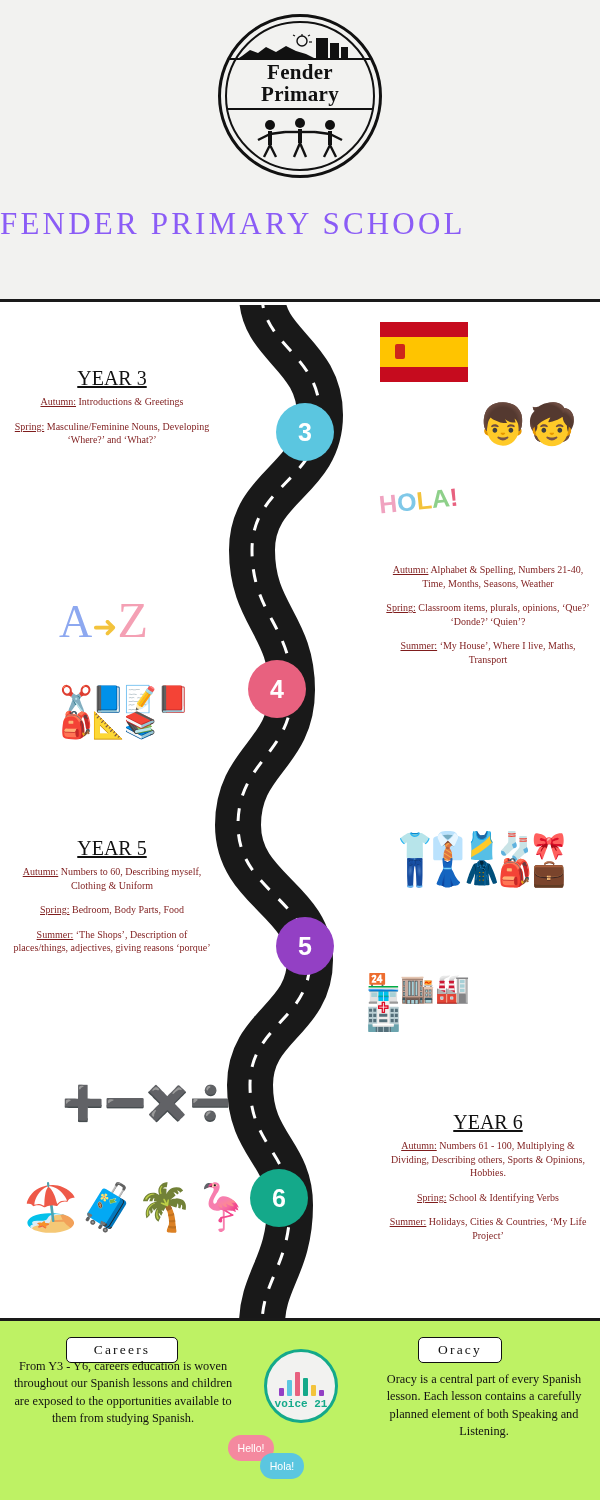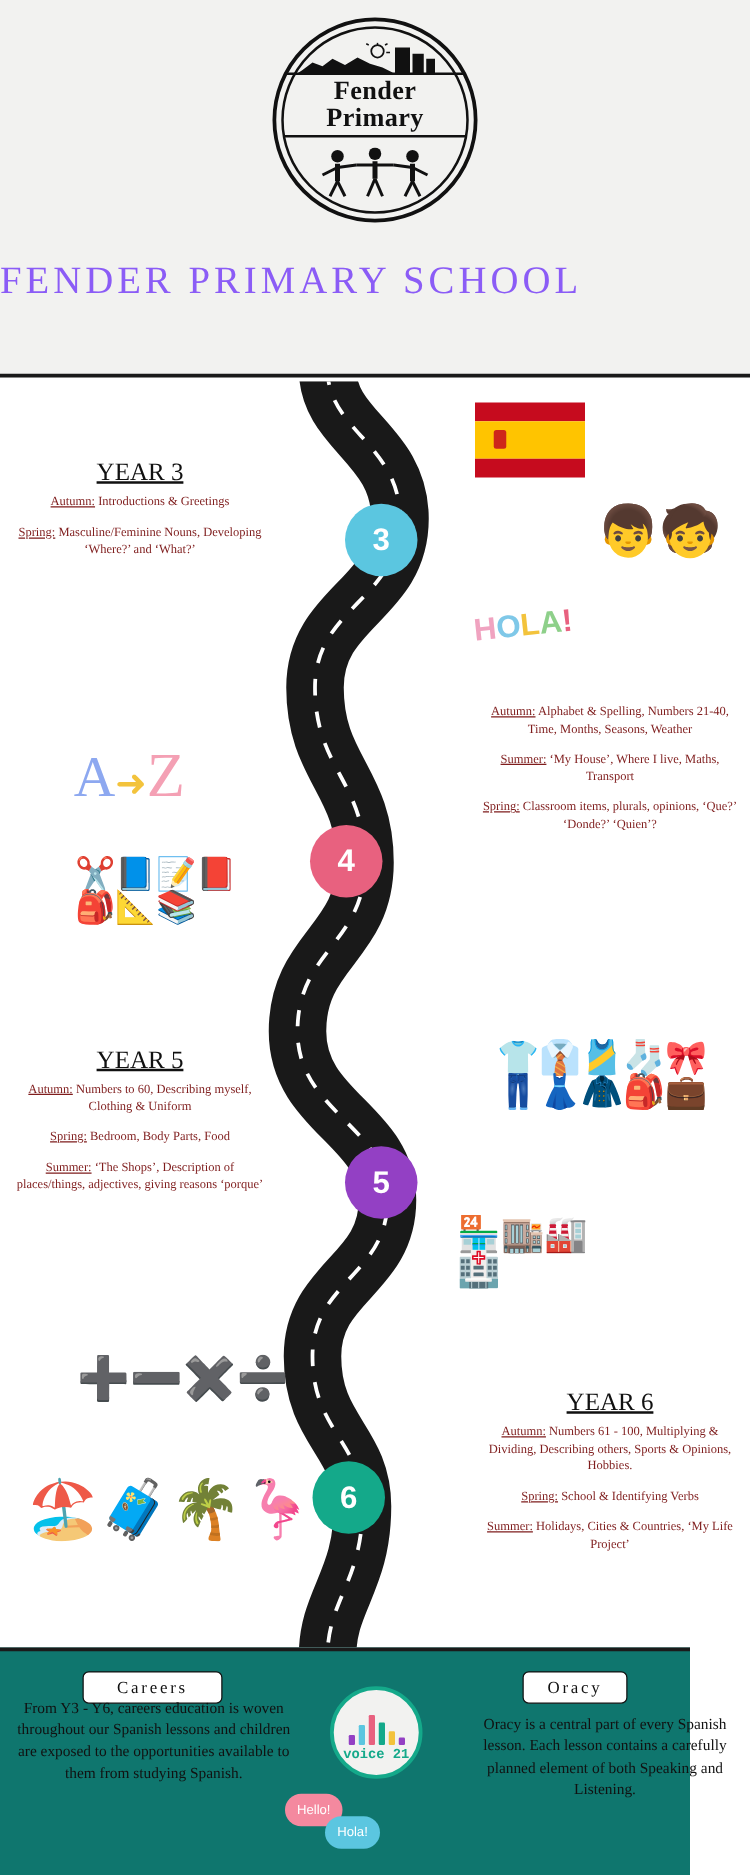--- a/index.html
+++ b/index.html
@@ -187,22 +187,22 @@
   #stationery { left: 60px; top: 382px; font-size: 26px; width: 140px; }
   #clothes { left: 398px; top: 528px; font-size: 27px; width: 190px; }
   #shops { left: 366px; top: 670px; font-size: 28px; width: 120px; }
   #maths { left: 62px; top: 782px; font-size: 34px; width: 150px; }
   #holiday { left: 22px; top: 880px; font-size: 46px; }
 
   
   .footer {
     position: absolute;
     left: 0; top: 1318px;
-    width: 552px; height: 182px;
-    background: #0f766e;
+    width: 600px; height: 182px;
+    background: #bef264;
     border-top: 3px solid #1a1a1a;
   }
   .pill {
     position: absolute;
     height: 26px;
     background: #ffffff;
     border: 1px solid #111;
     border-radius: 5px;
     display: flex; align-items: center; justify-content: center;
     font-family: "Liberation Serif", serif;
@@ -359,22 +359,22 @@
   <div class="yr-circle" id="c6">6</div>
 
   <div class="yr-block" id="y3">
     <div class="yr-head">YEAR 3</div>
     <p class="term"><u>Autumn:</u> <span>Introductions &amp; Greetings</span></p>
     <p class="term"><u>Spring:</u> <span>Masculine/Feminine Nouns, Developing ‘Where?’ and ‘What?’</span></p>
   </div>
 
   <div class="yr-block" id="y4">
     <p class="term"><u>Autumn:</u> <span>Alphabet &amp; Spelling, Numbers 21-40, Time, Months, Seasons, Weather</span></p>
+    <p class="term"><u>Spring:</u> <span>Classroom items, plurals, opinions, ‘Que?’ ‘Donde?’ ‘Quien’?</span></p>
     <p class="term"><u>Summer:</u> <span>‘My House’, Where I live, Maths, Transport</span></p>
-    <p class="term"><u>Spring:</u> <span>Classroom items, plurals, opinions, ‘Que?’ ‘Donde?’ ‘Quien’?</span></p>
   </div>
 
   <div class="yr-block" id="y5">
     <div class="yr-head">YEAR 5</div>
     <p class="term"><u>Autumn:</u> <span>Numbers to 60, Describing myself, Clothing &amp; Uniform</span></p>
     <p class="term"><u>Spring:</u> <span>Bedroom, Body Parts, Food</span></p>
     <p class="term"><u>Summer:</u> <span>‘The Shops’, Description of places/things, adjectives, giving reasons ‘porque’</span></p>
   </div>
 
   <div class="yr-block" id="y6">

